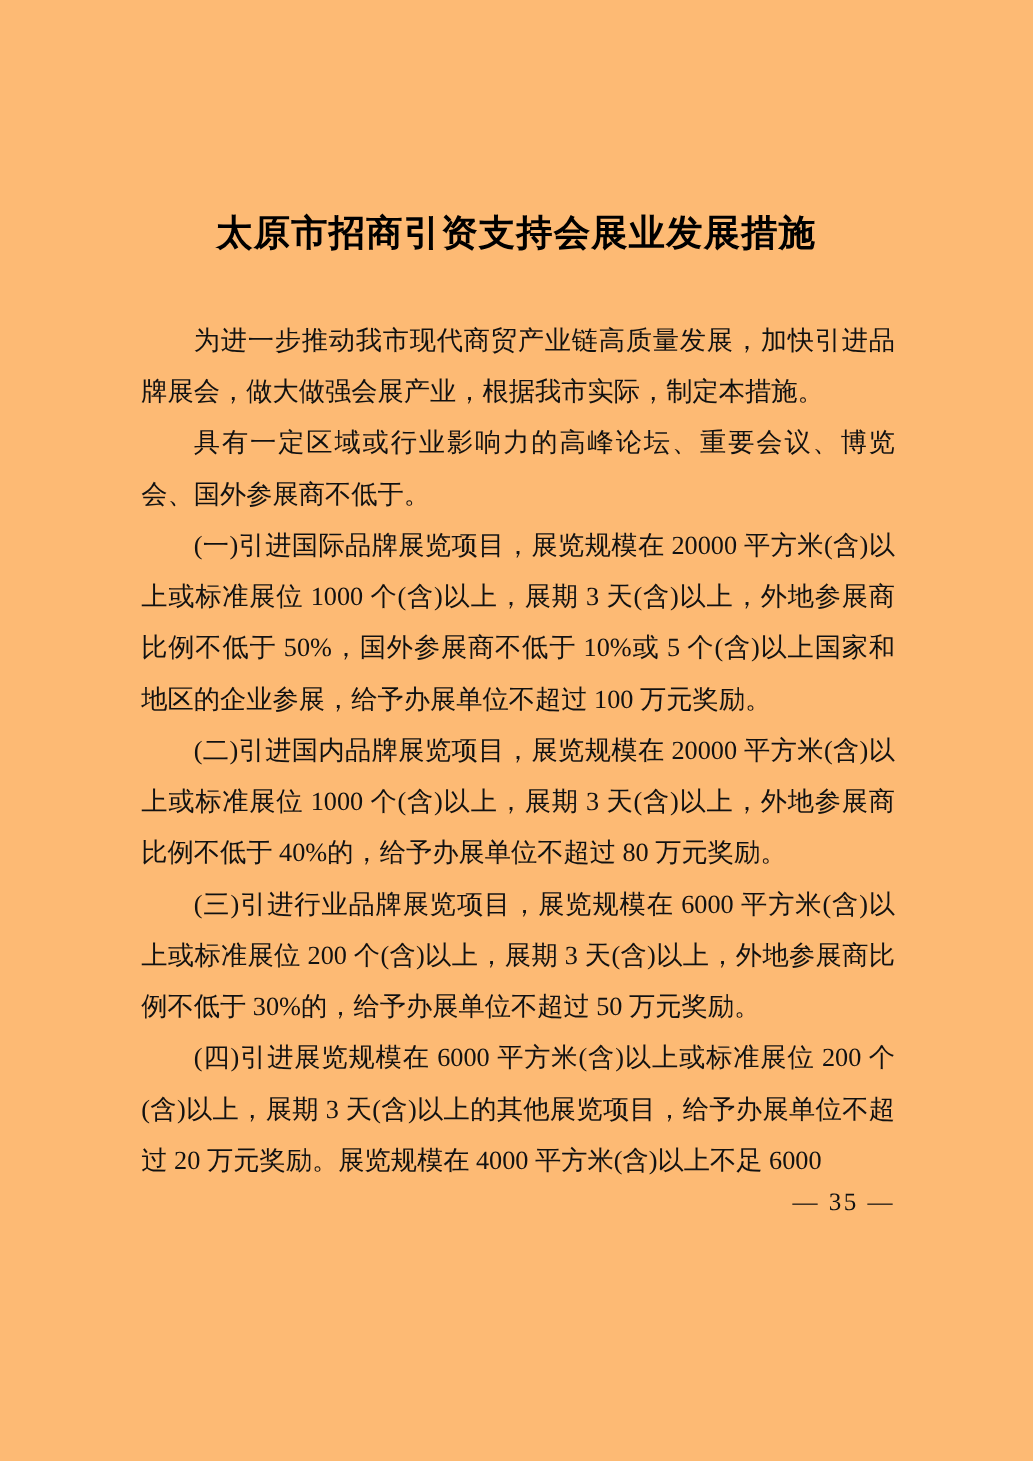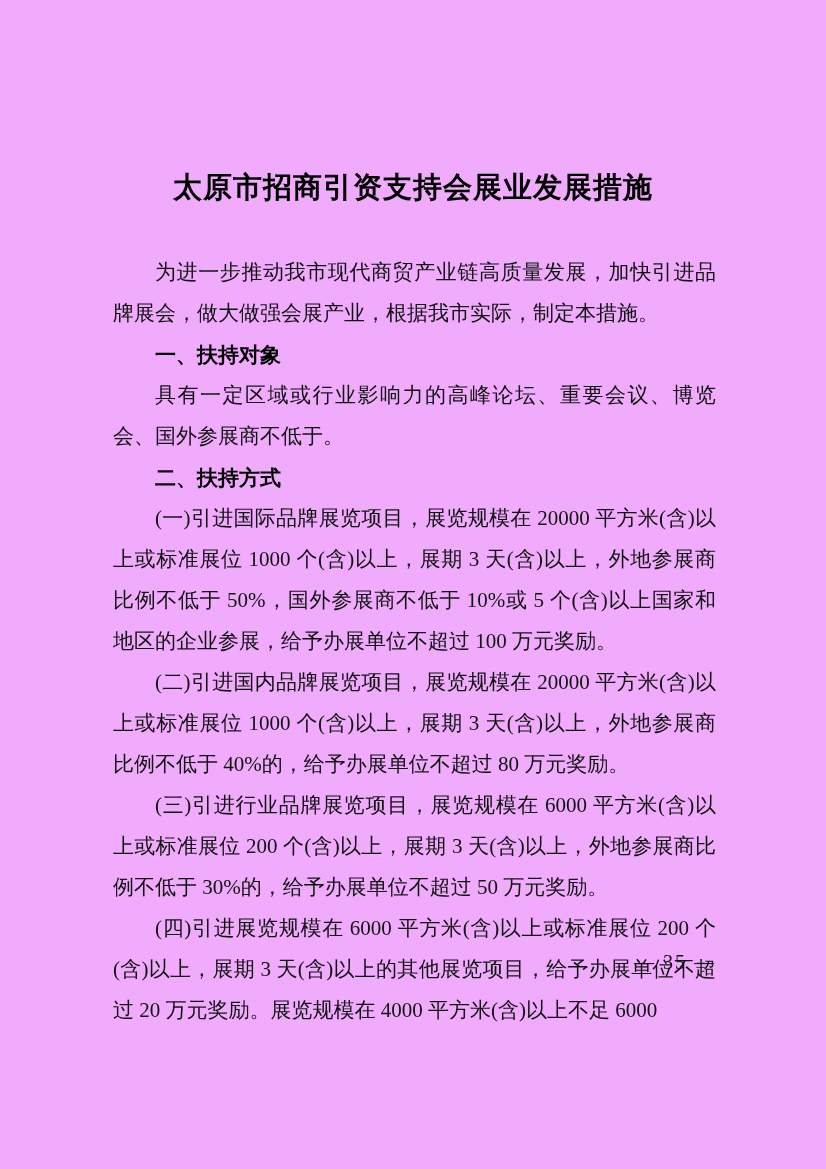--- a/index.html
+++ b/index.html
@@ -4,21 +4,21 @@
 <style>
   html, body {
     margin: 0;
     padding: 0;
     background: #ffffff;
   }
   .page {
     position: relative;
     width: 826px;
     height: 1169px;
-    background: #f0abfc;
+    background: #fdba74;
     overflow: hidden;
     color: #111111;
   }
   .doc-title {
     margin: 168px 56px 0 56px;
     text-align: center;
     font-family: "Liberation Sans", sans-serif;
     font-weight: bold;
     font-size: 29px;
     line-height: 38px;
@@ -56,23 +56,21 @@
 </style>
 </head>
 <body>
 
 <div class="page">
 
   <h1 class="doc-title">太原市招商引资支持会展业发展措施</h1>
 
   <div class="doc-content">
     <p class="body">为进一步推动我市现代商贸产业链高质量发展，加快引进品牌展会，做大做强会展产业，根据我市实际，制定本措施。</p>
-    <p class="heading">一、扶持对象</p>
     <p class="body">具有一定区域或行业影响力的高峰论坛、重要会议、博览会、国外参展商不低于。</p>
-    <p class="heading">二、扶持方式</p>
     <p class="body">(一)引进国际品牌展览项目，展览规模在 20000 平方米(含)以上或标准展位 1000 个(含)以上，展期 3 天(含)以上，外地参展商比例不低于 50%，国外参展商不低于 10%或 5 个(含)以上国家和地区的企业参展，给予办展单位不超过 100 万元奖励。</p>
     <p class="body">(二)引进国内品牌展览项目，展览规模在 20000 平方米(含)以上或标准展位 1000 个(含)以上，展期 3 天(含)以上，外地参展商比例不低于 40%的，给予办展单位不超过 80 万元奖励。</p>
     <p class="body">(三)引进行业品牌展览项目，展览规模在 6000 平方米(含)以上或标准展位 200 个(含)以上，展期 3 天(含)以上，外地参展商比例不低于 30%的，给予办展单位不超过 50 万元奖励。</p>
     <p class="body">(四)引进展览规模在 6000 平方米(含)以上或标准展位 200 个(含)以上，展期 3 天(含)以上的其他展览项目，给予办展单位不超过 20 万元奖励。展览规模在 4000 平方米(含)以上不足 6000</p>
   </div>
 
   <div class="page-number">— 35 —</div>
 
 </div>
 

